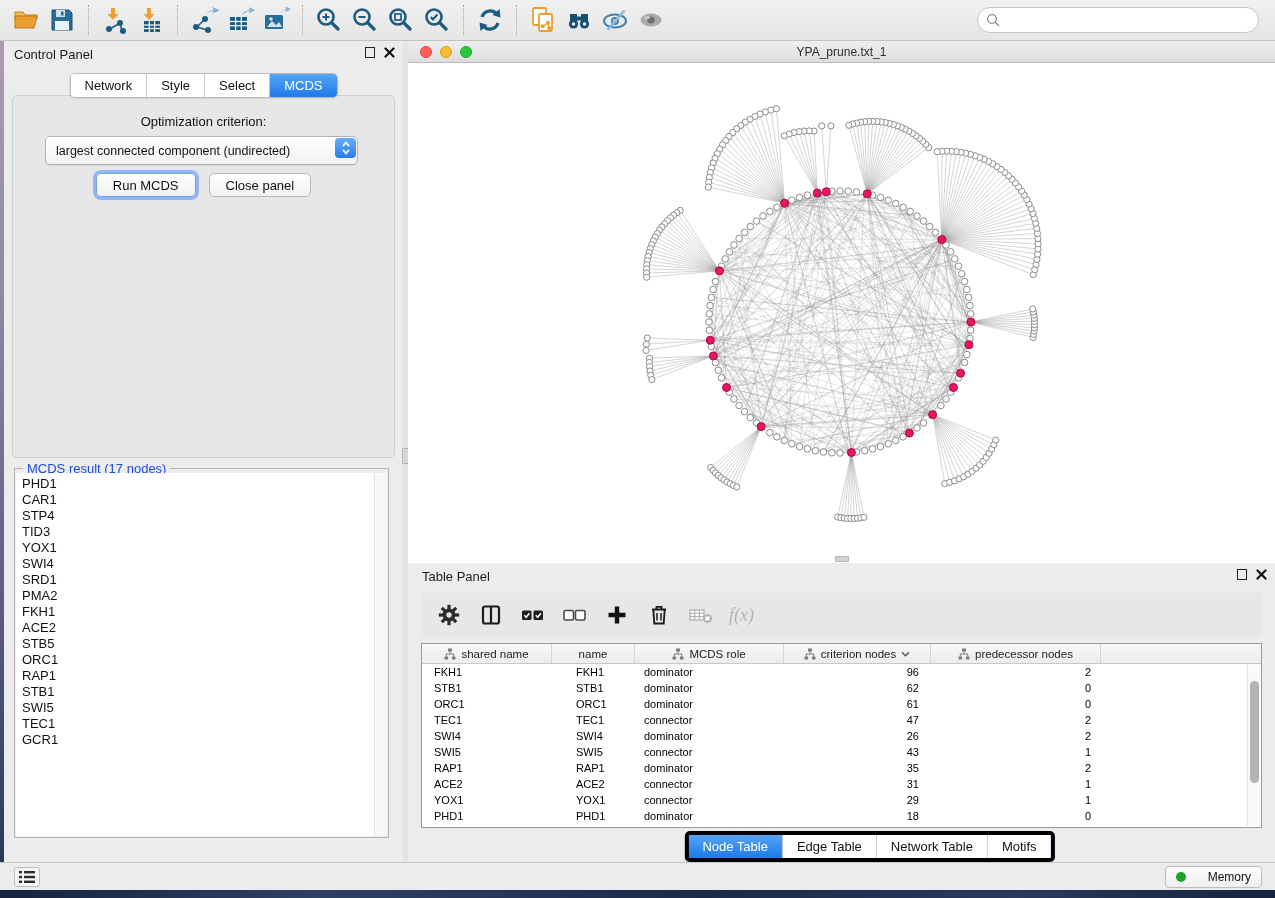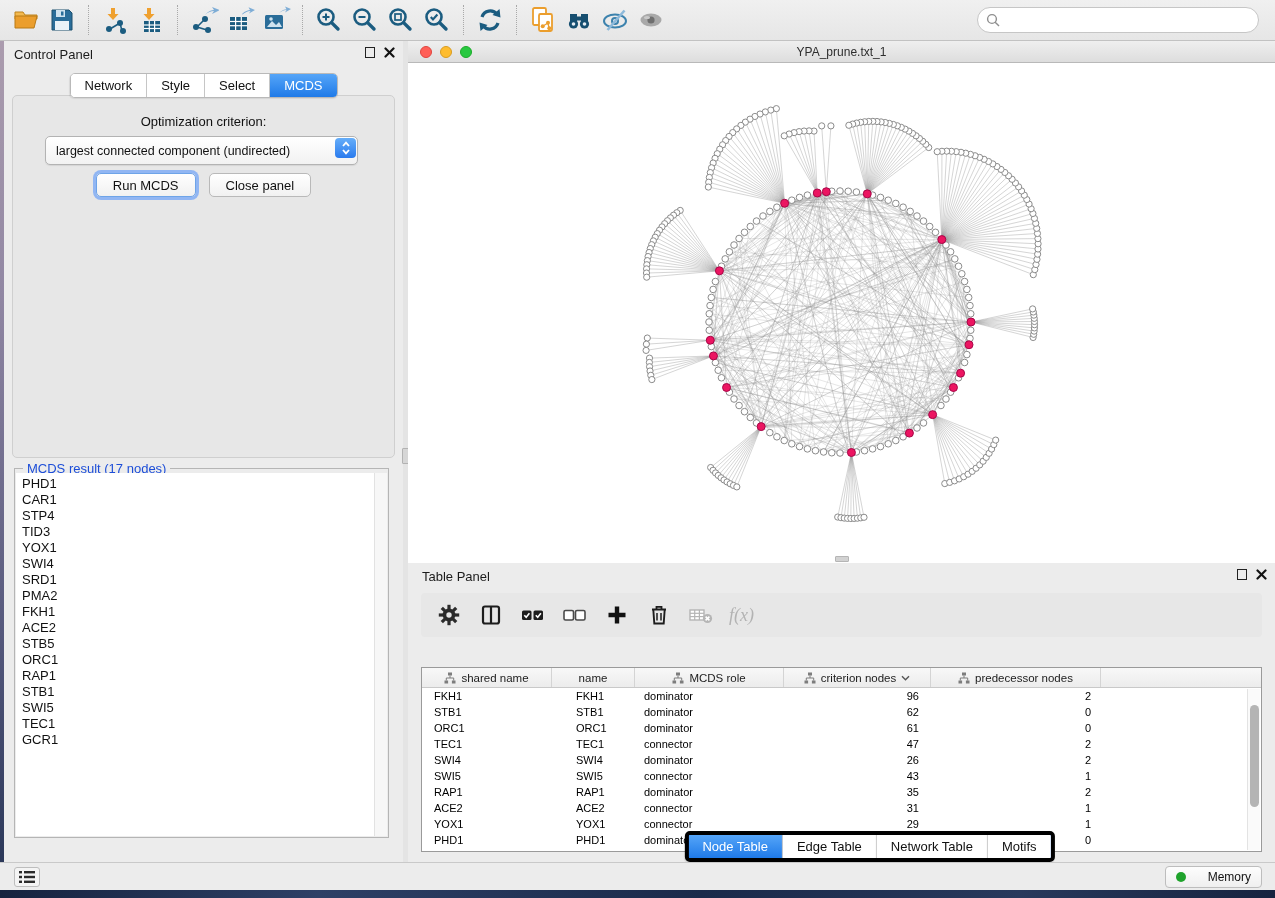--- a/index.html
+++ b/index.html
@@ -73,21 +73,21 @@
   .h-grip { position:absolute; left:50%; transform:translateX(-50%); bottom:1px; width:14px; height:6px;
     background:#d2d2d2; border:1px solid #b5b5b5; border-radius:1px; }
 
   
   .table-panel { position:absolute; left:408px; top:563px; width:867px; height:299px; background:#ececec; }
   .tp-toolbar { position:absolute; left:13px; top:30px; height:44px; right:13px;
     background:#e7e7e7; border-radius:4px; display:flex; align-items:center; gap:14px; padding-left:14px; }
   .tp-icon { width:28px; height:28px; display:flex; align-items:center; justify-content:center; }
   .fx { font-family:"Liberation Serif",serif; font-style:italic; font-size:18px; color:#b3b3b3; }
   .data-table { position:absolute; left:13px; top:80px; width:841px; height:185px; background:#fff;
-    border:1px solid #9a9a9a;margin-top:24px; }
+    border:1px solid #9a9a9a; }
   .dt-header { display:flex; height:20px; background:linear-gradient(#f8f8f8,#ececec);
     border-bottom:1px solid #c9c9c9; }
   .dt-hcell { display:flex; align-items:center; justify-content:center; gap:5px; font-size:11.5px; color:#1c1c1c;
     border-right:1px solid #d4d4d4; overflow:hidden; }
   .dt-row { display:flex; height:16px; }
   .dt-cell { font-size:11px; color:#000; line-height:16px; white-space:nowrap; overflow:hidden; }
   .dt-scroll { position:absolute; right:1px; top:21px; bottom:1px; width:13px; background:#fafafa; border-left:1px solid #e3e3e3; }
   .dt-thumb { position:absolute; left:1.5px; width:9px; top:16px; height:102px; background:#b4b4b4; border-radius:5px; }
   .tp-tabs { position:absolute; left:50%; transform:translateX(-50%); top:268px; display:flex;
     border:4px solid #000000; border-radius:5px; overflow:hidden; background:#3b82f6; box-shadow:0 1px 1px rgba(0,0,0,.1);margin-left:28px; }

